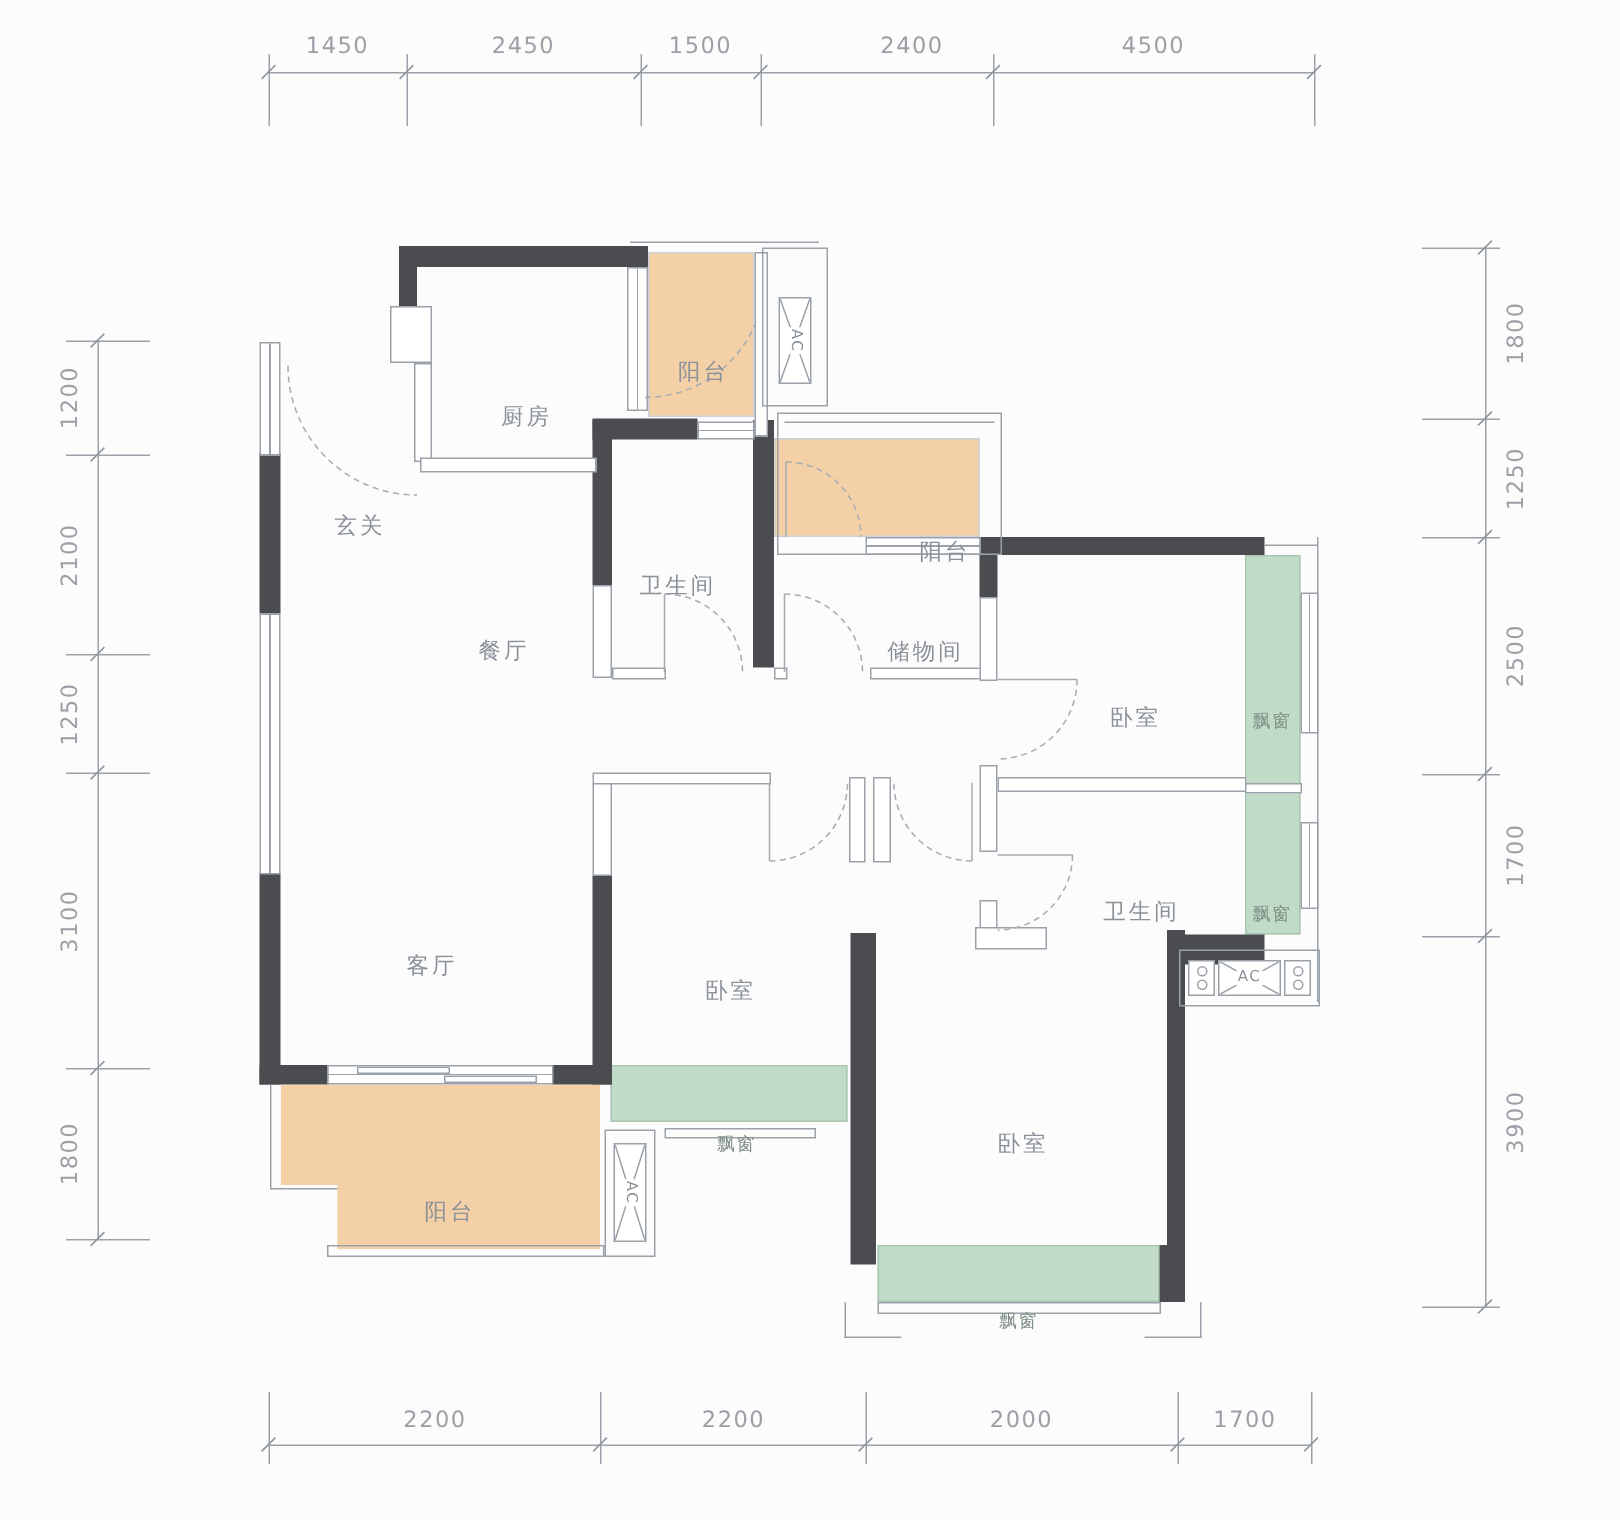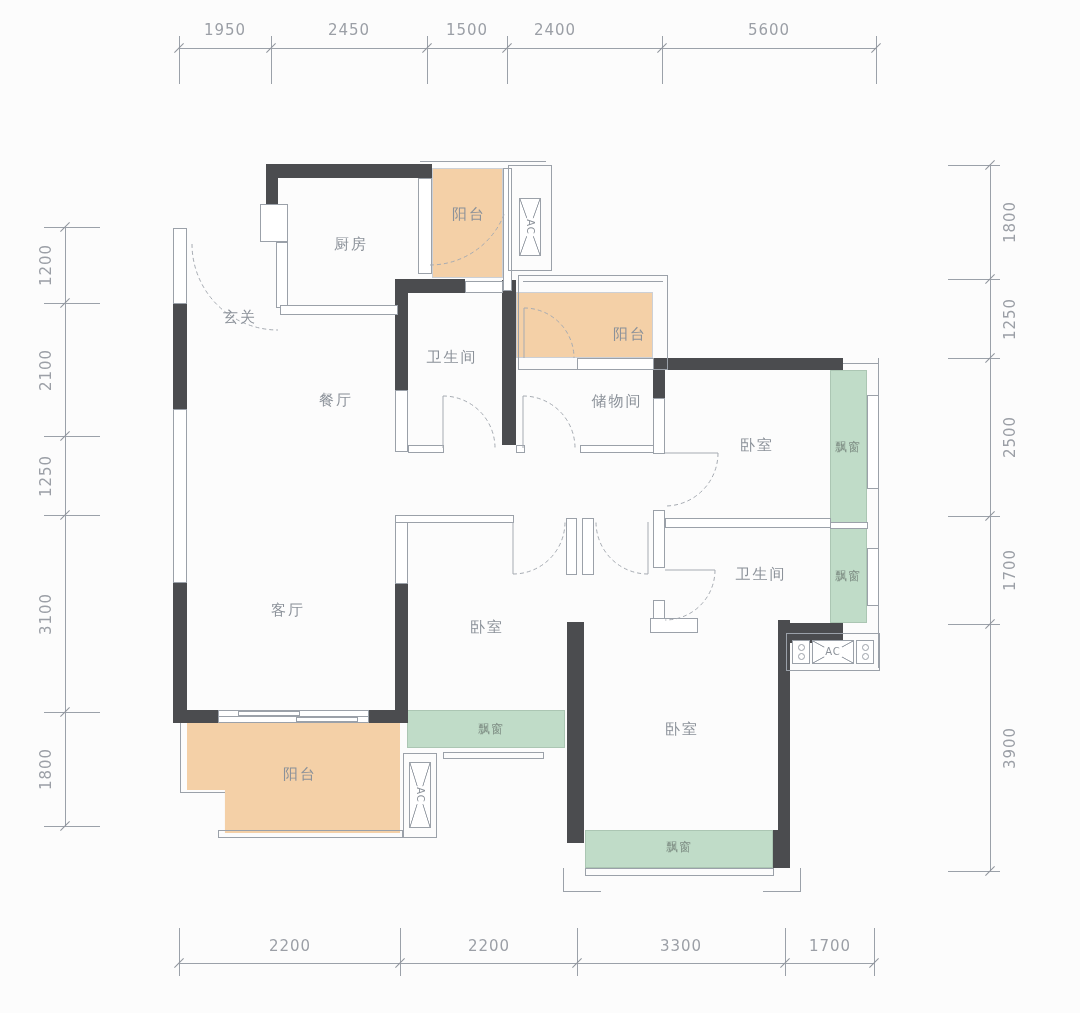--- a/index.html
+++ b/index.html
@@ -16,21 +16,21 @@
   .wall{position:absolute;background:var(--wall);}
   .tw{position:absolute;background:#fff;border:1px solid var(--line);box-sizing:border-box;}
   .box{position:absolute;background:transparent;border:1px solid var(--line);box-sizing:border-box;}
   .lh{position:absolute;height:1px;background:var(--line);}
   .lv{position:absolute;width:1px;background:var(--line);}
   .win-v{background:linear-gradient(to right,#fff 46%,var(--line) 46%,var(--line) 54%,#fff 54%);}
   .win-h{background:linear-gradient(to bottom,#fff 46%,var(--line) 46%,var(--line) 54%,#fff 54%);}
   .fill-o{position:absolute;background:var(--orange);border:1px solid #ccd0d6;box-sizing:border-box;}
   .fill-g{position:absolute;background:var(--green);border:1px solid #abc6b3;box-sizing:border-box;}
   .lbl{position:absolute;transform:translate(-50%,-50%);color:var(--text);font-size:15px;
-       letter-spacing:2px;white-space:nowrap;}
+       letter-spacing:2px;white-space:nowrap;margin-top:34px;}
   .lbl.small{font-size:12px;letter-spacing:1px;color:#7f8f85;}
   .dim{position:absolute;transform:translate(-50%,-50%);color:var(--dim);font-size:15px;
        letter-spacing:1px;white-space:nowrap;}
   .dim.v{transform:translate(-50%,-50%) rotate(-90deg);}
   .tick{position:absolute;width:13px;height:1px;background:#8f949c;
         transform:translate(-50%,-50%) rotate(-45deg);}
   .acbox{position:absolute;border:1px solid var(--line);box-sizing:border-box;background:
      linear-gradient(to top right,transparent calc(50% - 0.8px),var(--line) calc(50% - 0.2px),var(--line) calc(50% + 0.2px),transparent calc(50% + 0.8px)),
      linear-gradient(to bottom right,transparent calc(50% - 0.8px),var(--line) calc(50% - 0.2px),var(--line) calc(50% + 0.2px),transparent calc(50% + 0.8px)),#fff;}
   .aclbl{position:absolute;transform:translate(-50%,-50%) rotate(90deg);color:#8b9199;
@@ -180,40 +180,40 @@
   <div class="lv" style="left:427px;top:36px;height:48px"></div>
   <div class="lv" style="left:507px;top:36px;height:48px"></div>
   <div class="lv" style="left:662px;top:36px;height:48px"></div>
   <div class="lv" style="left:876px;top:36px;height:48px"></div>
   <div class="tick" style="left:179px;top:48px"></div>
   <div class="tick" style="left:271px;top:48px"></div>
   <div class="tick" style="left:427px;top:48px"></div>
   <div class="tick" style="left:507px;top:48px"></div>
   <div class="tick" style="left:662px;top:48px"></div>
   <div class="tick" style="left:876px;top:48px"></div>
-  <div class="dim" style="left:225px;top:30px">1950</div>
+  <div class="dim" style="left:225px;top:30px">1450</div>
   <div class="dim" style="left:349px;top:30px">2450</div>
   <div class="dim" style="left:467px;top:30px">1500</div>
-  <div class="dim" style="left:555px;top:30px">2400</div>
-  <div class="dim" style="left:769px;top:30px">5600</div>
+  <div class="dim" style="left:608px;top:30px">2400</div>
+  <div class="dim" style="left:769px;top:30px">4500</div>
 
   <div class="lh" style="left:179px;top:963px;width:695px"></div>
   <div class="lv" style="left:179px;top:928px;height:48px"></div>
   <div class="lv" style="left:400px;top:928px;height:48px"></div>
   <div class="lv" style="left:577px;top:928px;height:48px"></div>
   <div class="lv" style="left:785px;top:928px;height:48px"></div>
   <div class="lv" style="left:874px;top:928px;height:48px"></div>
   <div class="tick" style="left:179px;top:963px"></div>
   <div class="tick" style="left:400px;top:963px"></div>
   <div class="tick" style="left:577px;top:963px"></div>
   <div class="tick" style="left:785px;top:963px"></div>
   <div class="tick" style="left:874px;top:963px"></div>
   <div class="dim" style="left:290px;top:946px">2200</div>
   <div class="dim" style="left:489px;top:946px">2200</div>
-  <div class="dim" style="left:681px;top:946px">3300</div>
+  <div class="dim" style="left:681px;top:946px">2000</div>
   <div class="dim" style="left:830px;top:946px">1700</div>
 
   <div class="lv" style="left:65px;top:227px;height:599px"></div>
   <div class="lh" style="left:44px;top:227px;width:56px"></div>
   <div class="lh" style="left:44px;top:303px;width:56px"></div>
   <div class="lh" style="left:44px;top:436px;width:56px"></div>
   <div class="lh" style="left:44px;top:515px;width:56px"></div>
   <div class="lh" style="left:44px;top:712px;width:56px"></div>
   <div class="lh" style="left:44px;top:826px;width:56px"></div>
   <div class="tick" style="left:65px;top:227px"></div>

